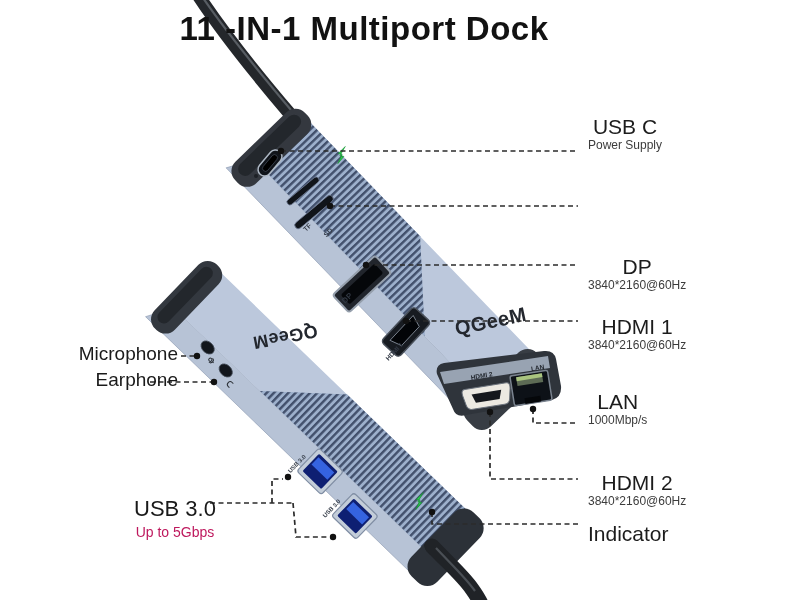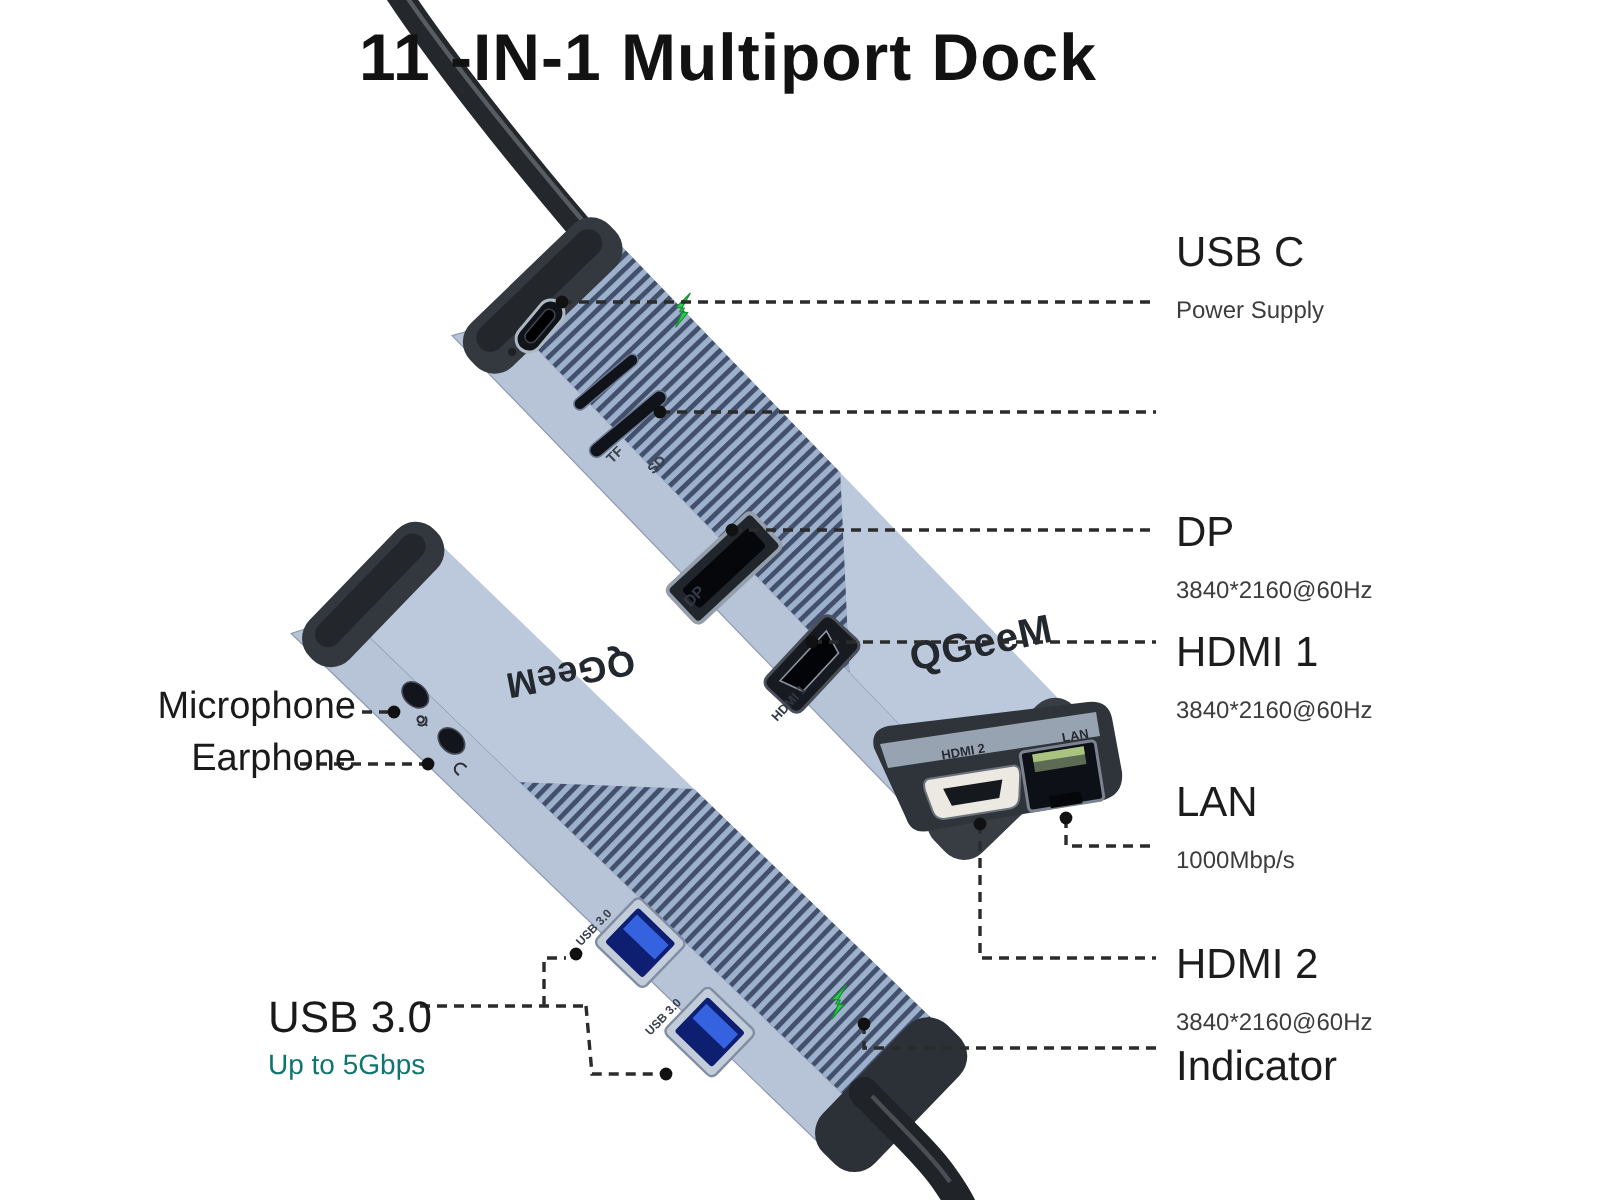--- a/index.html
+++ b/index.html
@@ -1,28 +1,28 @@
 <!DOCTYPE html>
 <html><head>
 <meta charset="utf-8">
 <style>
   html,body{margin:0;padding:0;background:#fff;}
   #stage{position:relative;width:800px;height:600px;overflow:hidden;background:#fff;
          font-family:"Liberation Sans", sans-serif;}
   #art{position:absolute;left:0;top:0;}
-  .lbl{position:absolute;color:#191919;white-space:nowrap;}
+  .lbl{position:absolute;color:#191919;white-space:nowrap;text-align:center;}
   .title{left:0;top:10px;width:728px;text-align:center;font-size:33px;font-weight:bold;
          letter-spacing:.5px;color:#121212;}
   .subtitle{left:0;top:52px;width:800px;text-align:center;font-size:21px;color:#3d3d3d;}
   .co-big{font-size:21px;line-height:23px;color:#1c1c1c;}
-  .co-sub{font-size:12px;line-height:14px;color:#3c3c3c;margin-top:10px;}
+  .co-sub{font-size:12px;line-height:14px;color:#3c3c3c;margin-top:0;}
   .co-right{left:588px;}
   .co-left-box{width:118px;text-align:right;font-size:19px;color:#1a1a1a;}
   .usb3-big{font-size:22px;color:#1a1a1a;line-height:24px;}
-  .usb3-sub{font-size:14px;color:#0f766e;margin-top:3px;}
+  .usb3-sub{font-size:14px;color:#be185d;margin-top:3px;}
   svg text{font-family:"Liberation Sans", sans-serif;}
 </style>
 </head>
 <body>
 
 <div id="stage">
 
 <svg id="art" width="800" height="600" viewBox="0 0 800 600">
   <defs>
     <pattern id="hatch" width="5.2" height="8" patternUnits="userSpaceOnUse">

